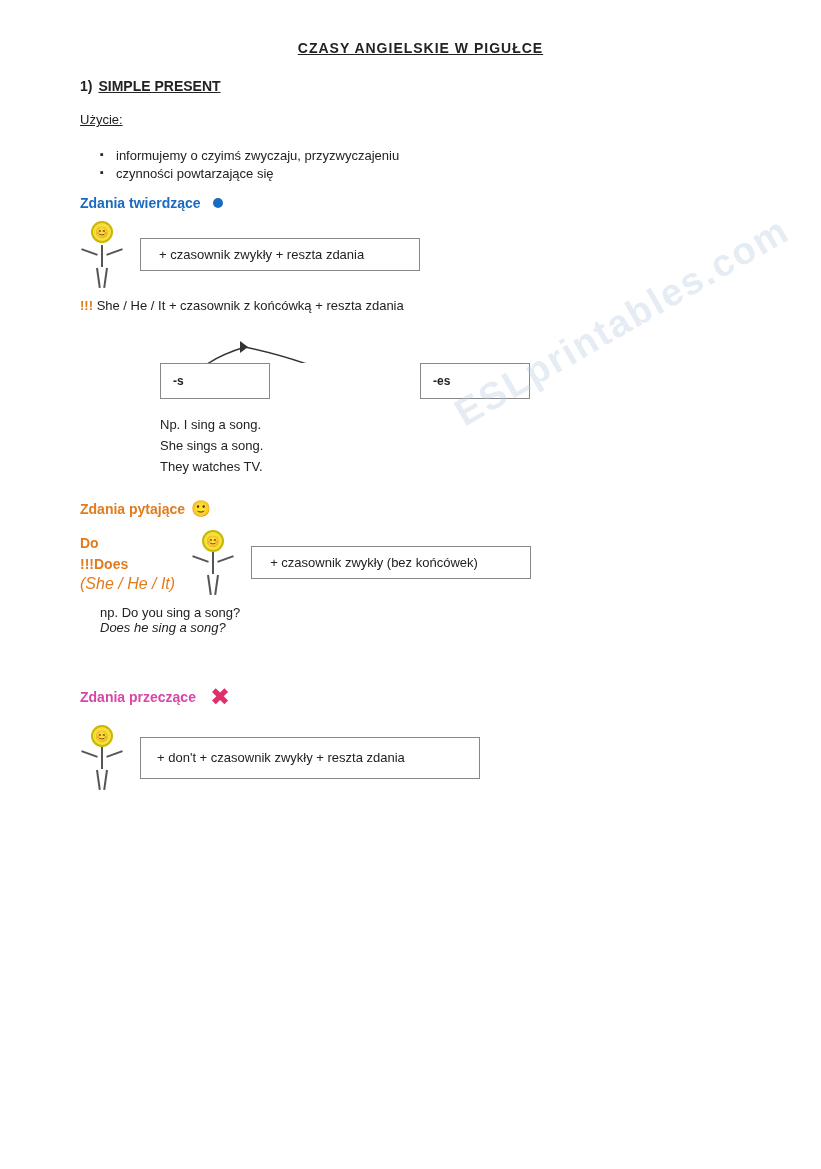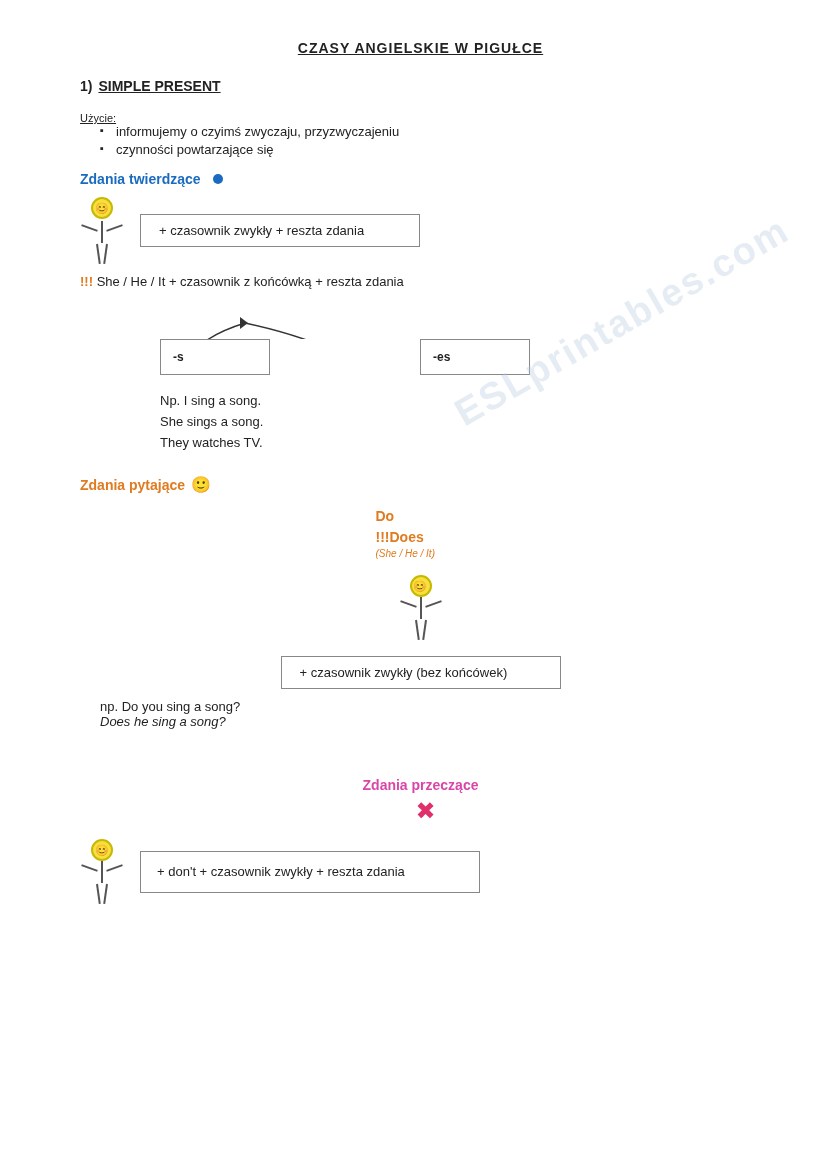--- a/index.html
+++ b/index.html
@@ -30,22 +30,22 @@
       text-decoration: underline;
       margin-bottom: 10px;
     }
 
     .section-number {
       font-size: 14px;
       font-weight: bold;
     }
 
     .uzycie-label {
-      font-size: 11px;
-      margin-bottom: 0;
+      font-size: 13px;
+      margin-bottom: 21px;
       text-decoration: underline;
     }
 
     .bullet-list {
       list-style: none;
       margin-left: 20px;
       margin-bottom: 14px;
     }
 
     .bullet-list li {
@@ -325,26 +325,26 @@
 </div>
 
 <div class="section-divider"></div>
 
 <div style="display:flex; align-items:center; gap:6px; margin-bottom:12px;">
   <span class="section-label-orange">Zdania pytające</span>
 
   <span style="font-size:16px; color:#e07b20;">🙂</span>
 </div>
 
-<div style="display:flex; align-items:center; gap:16px; margin-bottom:10px;flex-direction:column;">
+<div style="display:flex; align-items:center; gap:16px; margin-bottom:10px;">
 
   <div style="min-width:90px;">
     <div class="do-does-label">Do</div>
     <div class="do-does-label">!!!Does</div>
-    <div style="color:#e07b20; font-size:10px; font-style:italic;">(She / He / It)</div>
+    <div style="color:#e07b20; font-size:16px; font-style:italic;">(She / He / It)</div>
   </div>
 
   <div class="stick-wrapper-inner" style="width:44px;">
     <div style="width:22px;height:22px;border-radius:50%;border:2px solid #c8b800;background:#f5e040;font-size:11px;display:flex;align-items:center;justify-content:center;">😊</div>
     <div class="stick-torso-arms">
       <div class="stick-arm-l"></div>
       <div class="stick-torso"></div>
       <div class="stick-arm-r"></div>
     </div>
     <div class="stick-legs-row">
@@ -357,21 +357,21 @@
 </div>
 
 <div style="margin-left:20px; margin-bottom:20px;">
   <div style="font-size:13px;">np. Do you sing a song?</div>
   <div style="font-size:13px; font-style:italic;">Does he sing a song?</div>
 </div>
 
 <div class="section-divider"></div>
 <div class="section-divider"></div>
 
-<div style="display:flex; align-items:center; gap:4px; margin-bottom:14px;flex-direction:column;">
+<div style="display:flex; align-items:center; gap:4px; margin-bottom:14px;">
   <span class="section-label-pink">Zdania przeczące</span>
 
   <span style="font-size:24px; color:#e0306a; margin-left:10px;">✖</span>
 </div>
 
 <div class="formula-row">
 
   <div class="stick-wrapper-inner" style="width:44px;">
     <div style="width:22px;height:22px;border-radius:50%;border:2px solid #c8b800;background:#f5e040;font-size:11px;display:flex;align-items:center;justify-content:center;">😊</div>
     <div class="stick-torso-arms">

